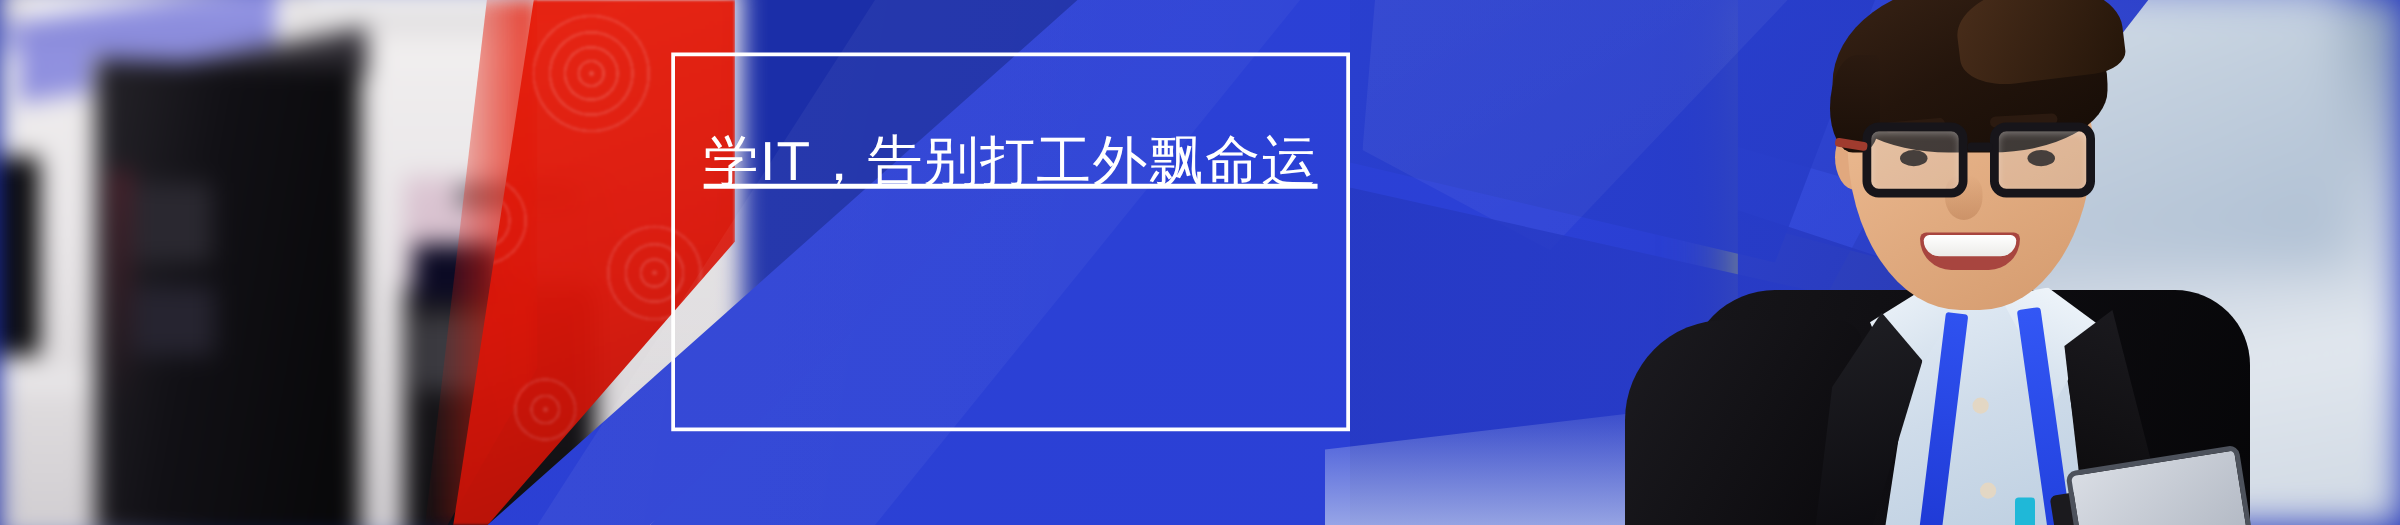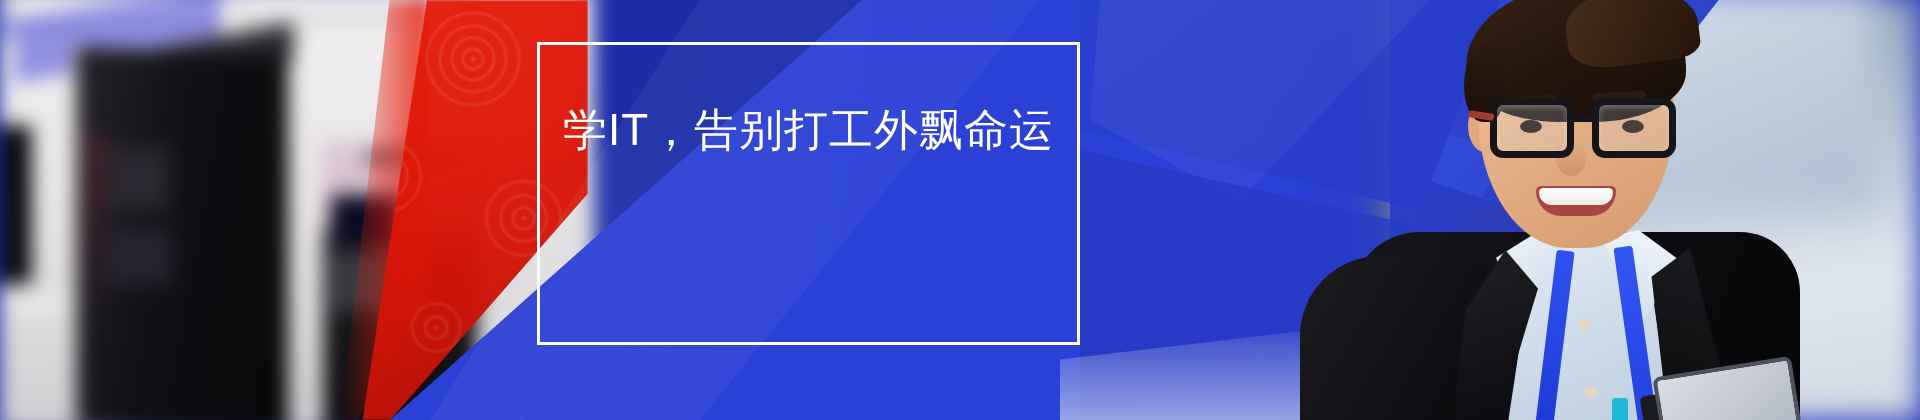--- a/index.html
+++ b/index.html
@@ -447,20 +447,21 @@
     text-shadow:0 2px 5px rgba(10,20,90,.3);
   }
   .subtitle {
     margin-top:22px;
     font-size:44px;
     font-weight:normal;
     color:#ffffff;
     letter-spacing:1px;
     line-height:1;
     white-space:nowrap;
+    text-decoration:underline;
   }
   .cta-button {
     margin-top:26px;
     background:linear-gradient(180deg,#e0a61d 0%,#d59816 60%,#c98c10 100%);
     color:#ffffff;
     font-size:32px;
     letter-spacing:2px;
     padding:11px 30px 13px;
     border-radius:34px;
     white-space:nowrap;

